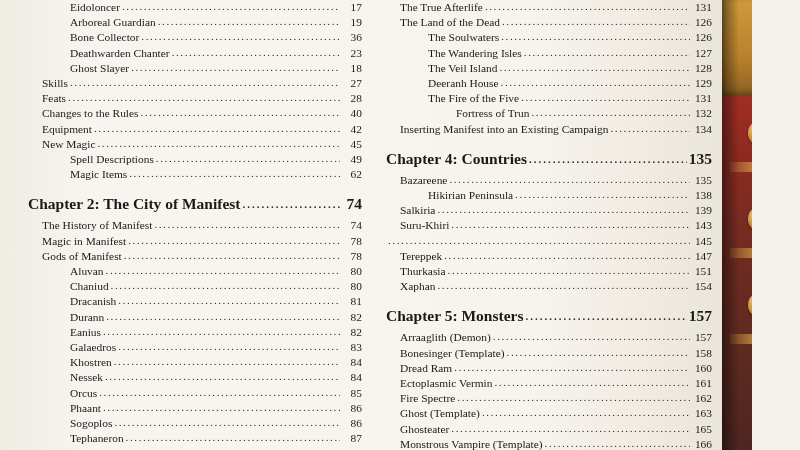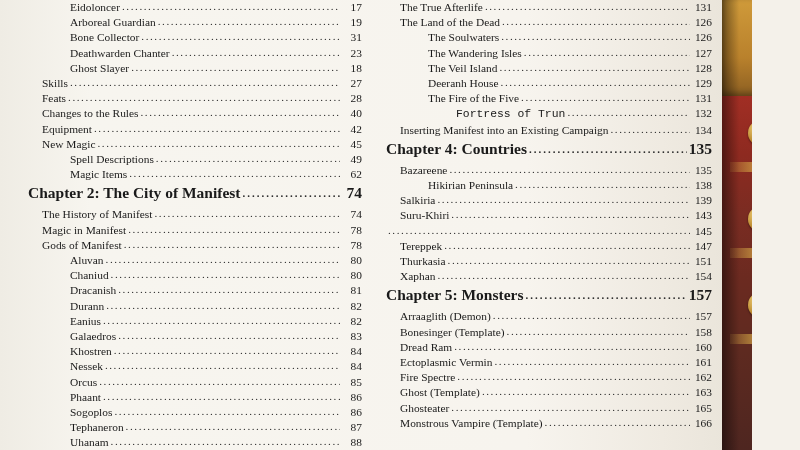--- a/index.html
+++ b/index.html
@@ -120,26 +120,27 @@
   }
   .entry .pg {
     flex: 0 0 auto;
     text-align: right;
     min-width: 20px;
   }
 
   
   .lvl-1 .label { padding-left: 14px; }
   .lvl-2 .label { padding-left: 42px; }
-  .lvl-3 .label { padding-left: 70px; font-family: Liberation Mono, monospace; }
+  .lvl-3 .label { padding-left: 70px; }
 
   .chapter {
     font-size: 15.5px;
     line-height: 22px;
     font-weight: bold;
+    margin-top: 11px;
     margin-bottom: 2px;
   }
   .chapter .label { padding-left: 0; }
   .chapter .pg { font-weight: bold; }
   .chapter .dots { letter-spacing: 2px; }
 </style>
 </head>
 <body>
 
 <div class="page">
@@ -152,21 +153,21 @@
         <span class="pg">17</span>
       </div>
       <div class="entry lvl-2">
         <span class="label">Arboreal Guardian</span>
         <span class="dots">......................................................................................................</span>
         <span class="pg">19</span>
       </div>
       <div class="entry lvl-2">
         <span class="label">Bone Collector</span>
         <span class="dots">......................................................................................................</span>
-        <span class="pg">31</span>
+        <span class="pg">36</span>
       </div>
       <div class="entry lvl-2">
         <span class="label">Deathwarden Chanter</span>
         <span class="dots">......................................................................................................</span>
         <span class="pg">23</span>
       </div>
       <div class="entry lvl-2">
         <span class="label">Ghost Slayer</span>
         <span class="dots">......................................................................................................</span>
         <span class="pg">18</span>

